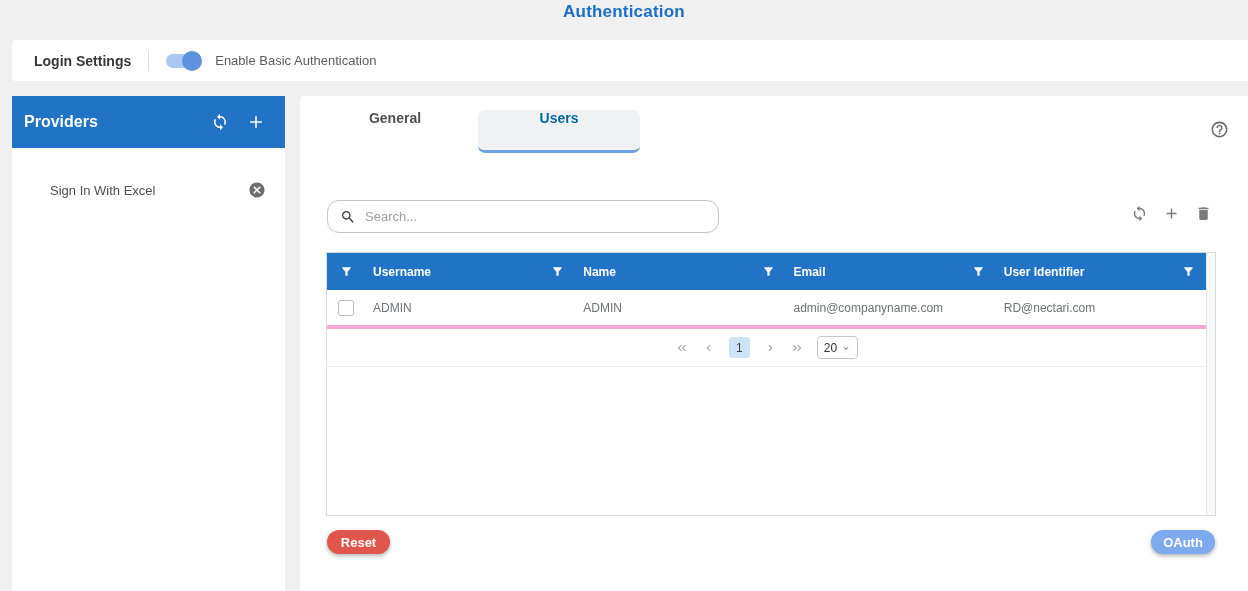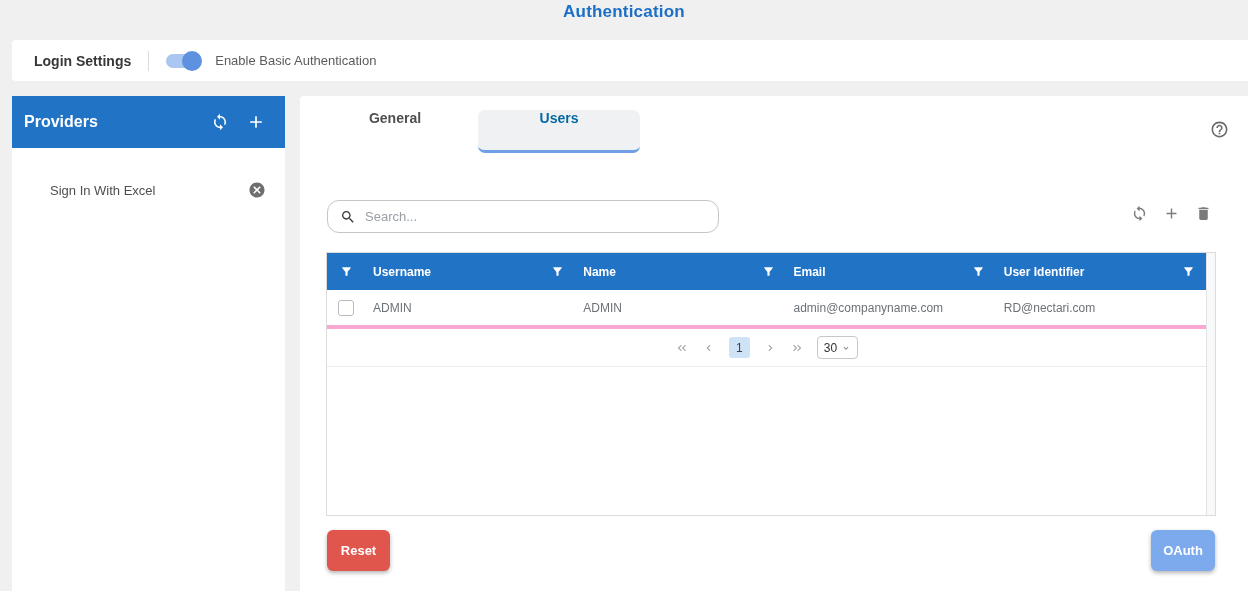--- a/index.html
+++ b/index.html
@@ -125,21 +125,21 @@
   }
   .pg-size {
     height:23px; min-width:37px; border:1px solid #c4c8cc; border-radius:4px;
     display:flex; align-items:center; justify-content:center; gap:4px;
     font-size:12px; color:#333; padding:0 6px; cursor:pointer; background:#fff;
   }
   .pg-size svg { stroke:#8a8f94; fill:none; }
   .table-filler { flex:1; }
   
   .btn {
-    position:absolute; top:434px; height:41px; border:none; border-radius:6px;
+    position:absolute; top:434px; height:24px; border:none; border-radius:12px;
     color:#fff; font-size:13px; font-weight:bold; cursor:pointer;
     font-family:"Liberation Sans", sans-serif;
     box-shadow:0 2px 4px rgba(0,0,0,0.3);
   }
   .btn-reset { left:27px; width:63px; background:#e0564c; }
   .btn-save { right:33px; width:64px; background:#7caaec; }
 </style>
 </head>
 <body>
 
@@ -297,21 +297,21 @@
             <svg width="14" height="14" viewBox="0 0 24 24" stroke-width="2">
                 <path d="M10 7l5 5-5 5"></path>
               </svg>
           </span>
           <span class="pg">
             <svg width="14" height="14" viewBox="0 0 24 24" stroke-width="2">
                 <path d="M13 7l5 5-5 5M6 7l5 5-5 5"></path>
               </svg>
           </span>
           <span class="pg-size">
-            <span>30</span>
+            <span>20</span>
             <svg width="10" height="10" viewBox="0 0 24 24" stroke-width="2.5">
                 <path d="M7 10l5 5 5-5"></path>
               </svg>
           </span>
         </div>
 
         <div class="table-filler"></div>
       </div>
     </div>
 

